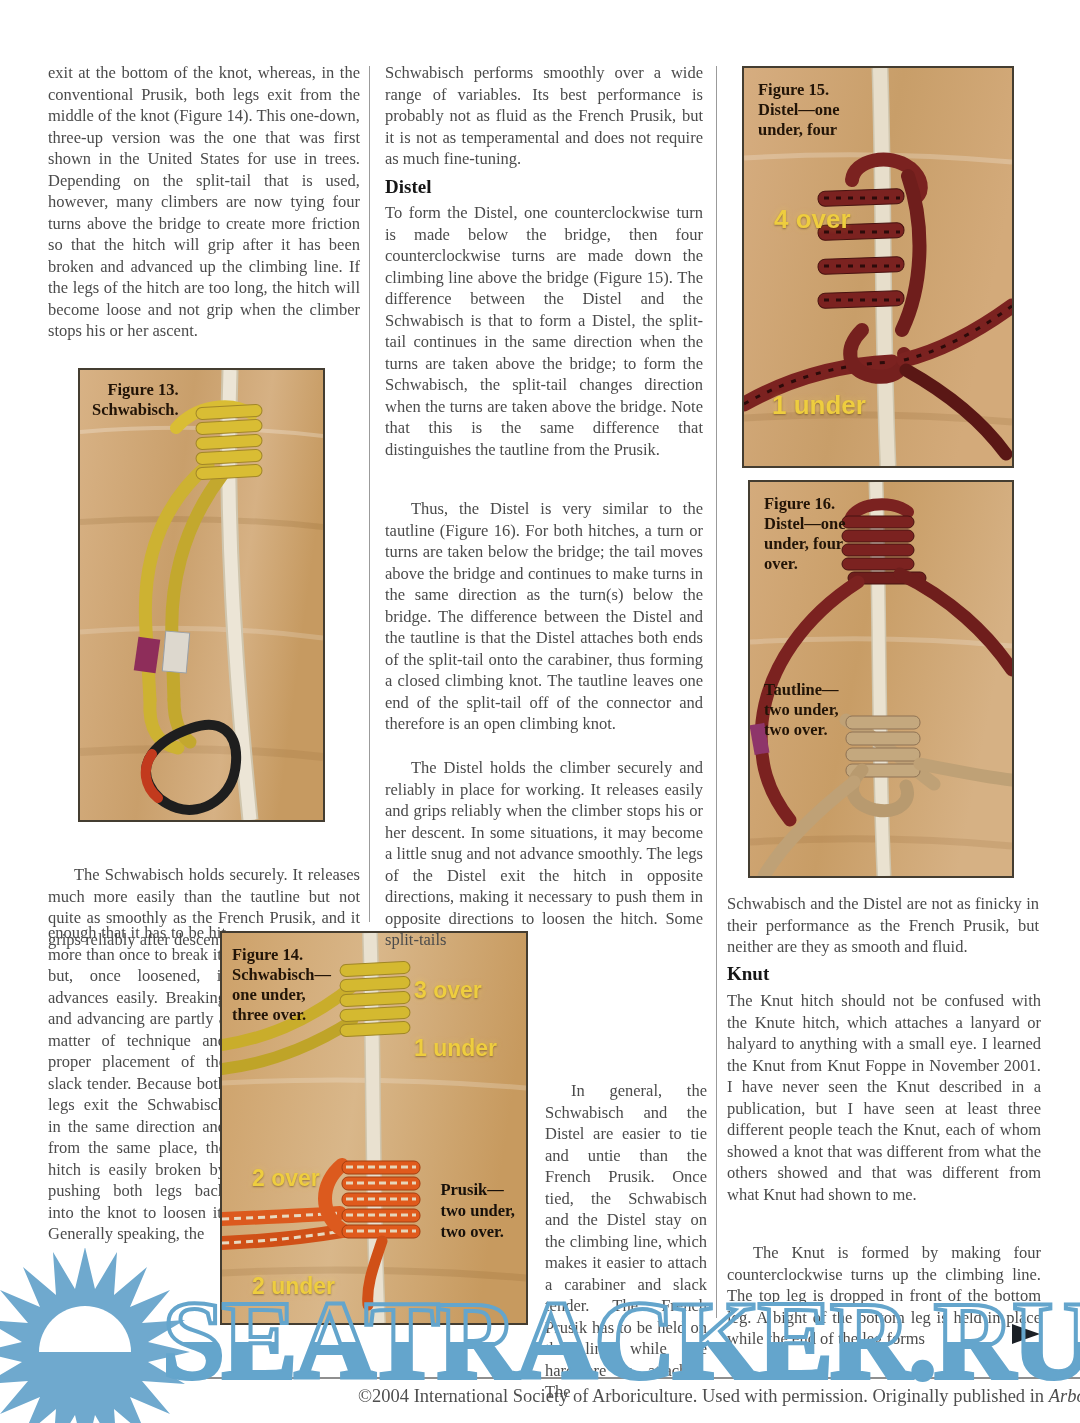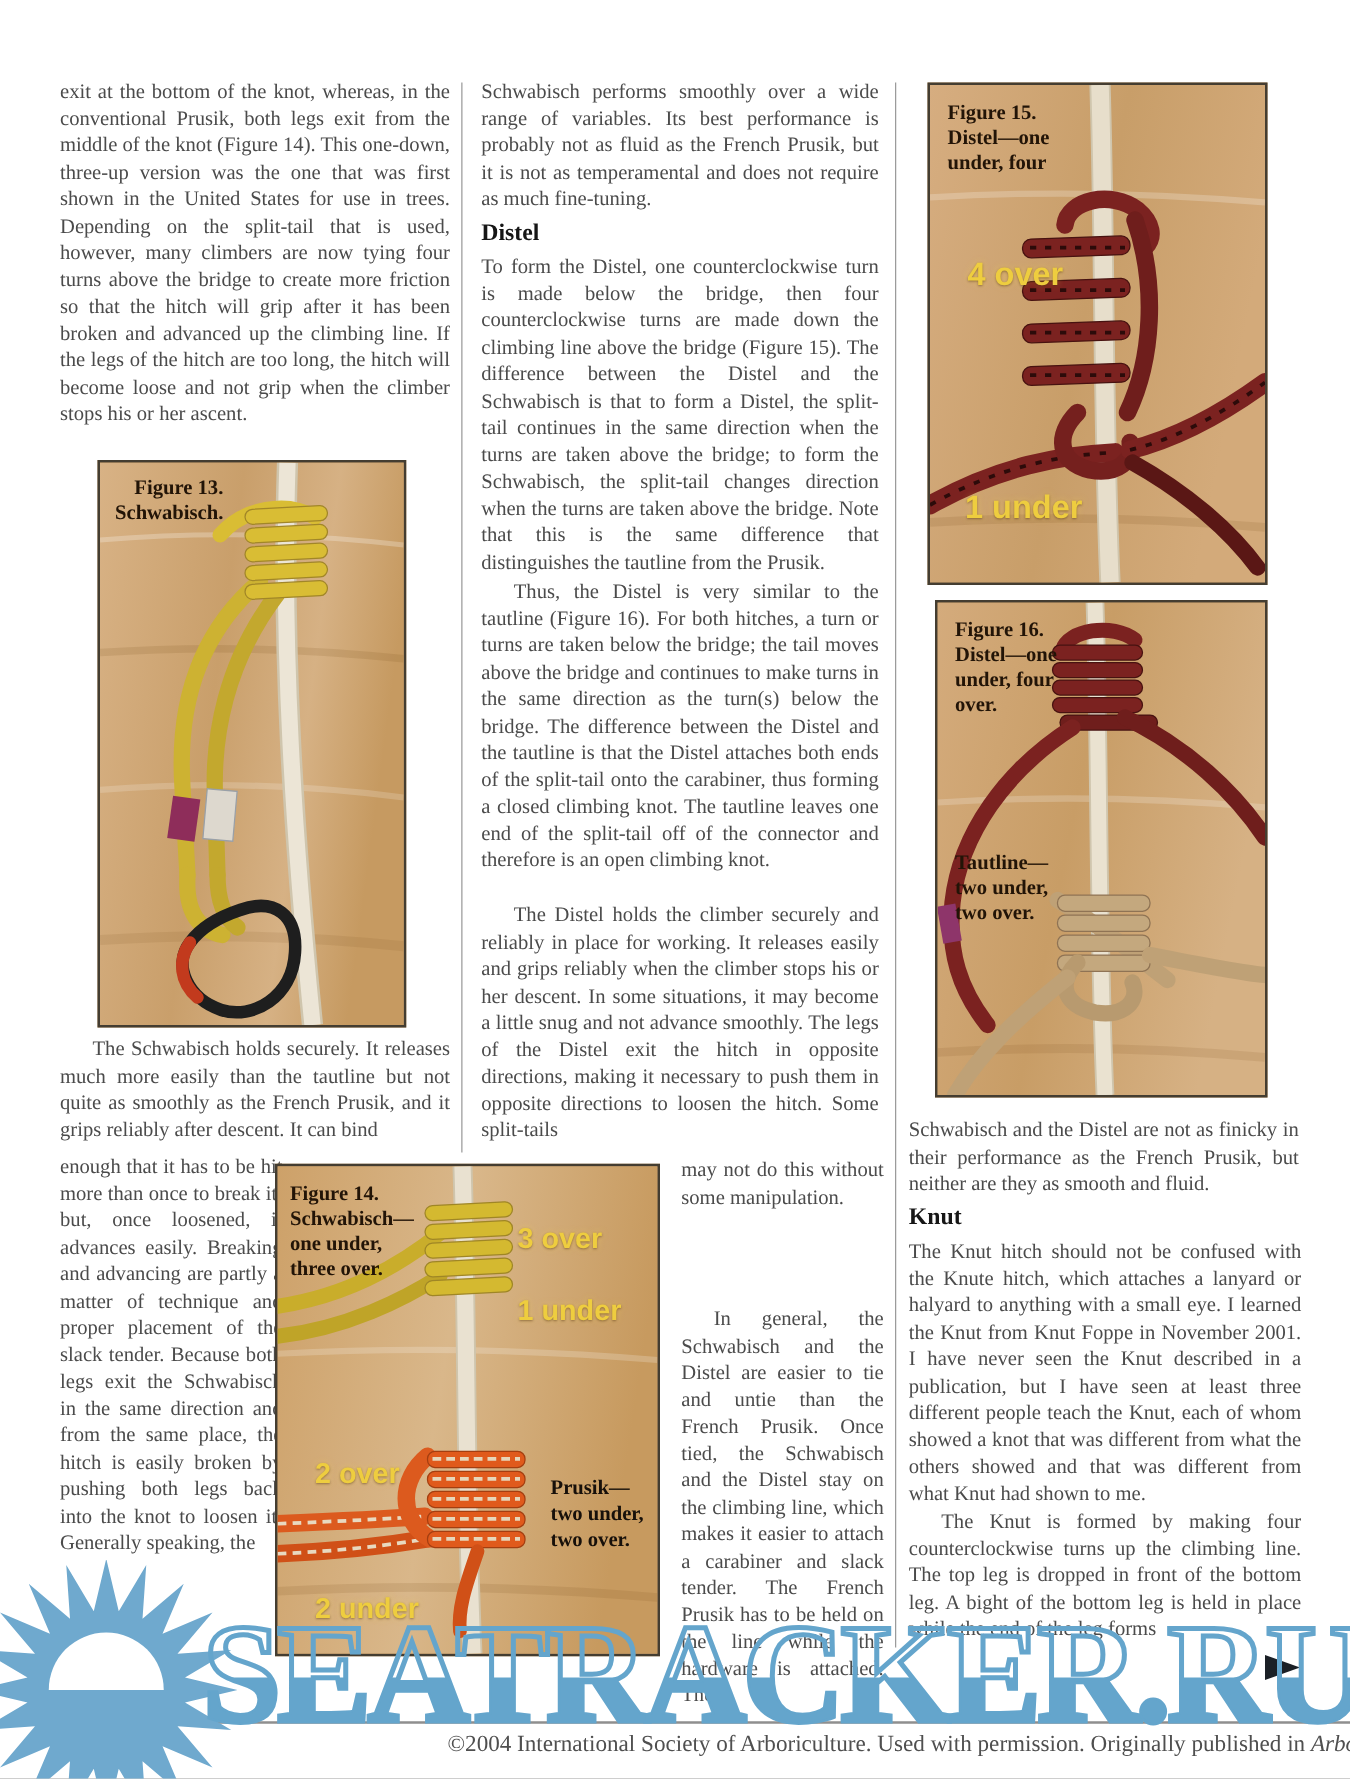--- a/index.html
+++ b/index.html
@@ -6,21 +6,21 @@
   .page{
     position:relative;width:1080px;height:1423px;margin:0 auto;
     background:#ffffff;overflow:hidden;
     font-family:"Liberation Serif", serif;
   }
   .para{
     position:absolute;margin:0;
     font-size:16.5px;line-height:21.5px;color:#4b4b4b;
     text-align:justify;
   }
-  .indent{text-indent:26px;}
+  .indent{text-indent:26px;margin-top:36px;}
   .subhead{
     position:absolute;margin:0;
     font-size:19px;font-weight:bold;color:#161616;line-height:22px;
   }
   .vrule{position:absolute;width:1px;background:#9b9b9b;}
   .fig{
     position:absolute;border:2px solid #443d31;background:#cda26d;
     box-sizing:border-box;overflow:hidden;
   }
   .fig svg{position:absolute;left:0;top:0;}
@@ -186,21 +186,20 @@
       <div>two under,</div>
       <div>two over.</div>
     </div>
   </div>
 
   <p class="para" style="left:385px;top:62px;width:318px;">Schwabisch performs smoothly over a wide range of variables. Its best performance is probably not as fluid as the French Prusik, but it is not as temperamental and does not require as much fine-tuning.</p>
   <h2 class="subhead" style="left:385px;top:176px;">Distel</h2>
   <p class="para" style="left:385px;top:202px;width:318px;">To form the Distel, one counterclockwise turn is made below the bridge, then four counterclockwise turns are made down the climbing line above the bridge (Figure 15). The difference between the Distel and the Schwabisch is that to form a Distel, the split-tail continues in the same direction when the turns are taken above the bridge; to form the Schwabisch, the split-tail changes direction when the turns are taken above the bridge. Note that this is the same difference that distinguishes the tautline from the Prusik.</p>
   <p class="para indent" style="left:385px;top:462px;width:318px;">Thus, the Distel is very similar to the tautline (Figure 16). For both hitches, a turn or turns are taken below the bridge; the tail moves above the bridge and continues to make turns in the same direction as the turn(s) below the bridge. The difference between the Distel and the tautline is that the Distel attaches both ends of the split-tail onto the carabiner, thus forming a closed climbing knot. The tautline leaves one end of the split-tail off of the connector and therefore is an open climbing knot.</p>
   <p class="para indent" style="left:385px;top:721px;width:318px;">The Distel holds the climber securely and reliably in place for working. It releases easily and grips reliably when the climber stops his or her descent. In some situations, it may become a little snug and not advance smoothly. The legs of the Distel exit the hitch in opposite directions, making it necessary to push them in opposite directions to loosen the hitch. Some split-tails</p>
-  <p class="para" style="left:545px;top:925px;width:162px;">may not do this without some manipulation.</p>
   <p class="para indent" style="left:545px;top:1044px;width:162px;">In general, the Schwabisch and the Distel are easier to tie and untie than the French Prusik. Once tied, the Schwabisch and the Distel stay on the climbing line, which makes it easier to attach a carabiner and slack tender. The French Prusik has to be held on the line while the hardware is attached. The</p>
 
   <div class="fig" style="left:742px;top:66px;width:272px;height:402px;">
     <svg width="268" height="398" viewBox="0 0 268 398">
       <defs>
         <linearGradient id="w15" x1="0" y1="0" x2="1" y2="0.3">
           <stop offset="0" stop-color="#d6ad80"></stop>
             <stop offset="0.55" stop-color="#c89e69"></stop>
           <stop offset="1" stop-color="#d3aa7a"></stop>
         </linearGradient>

